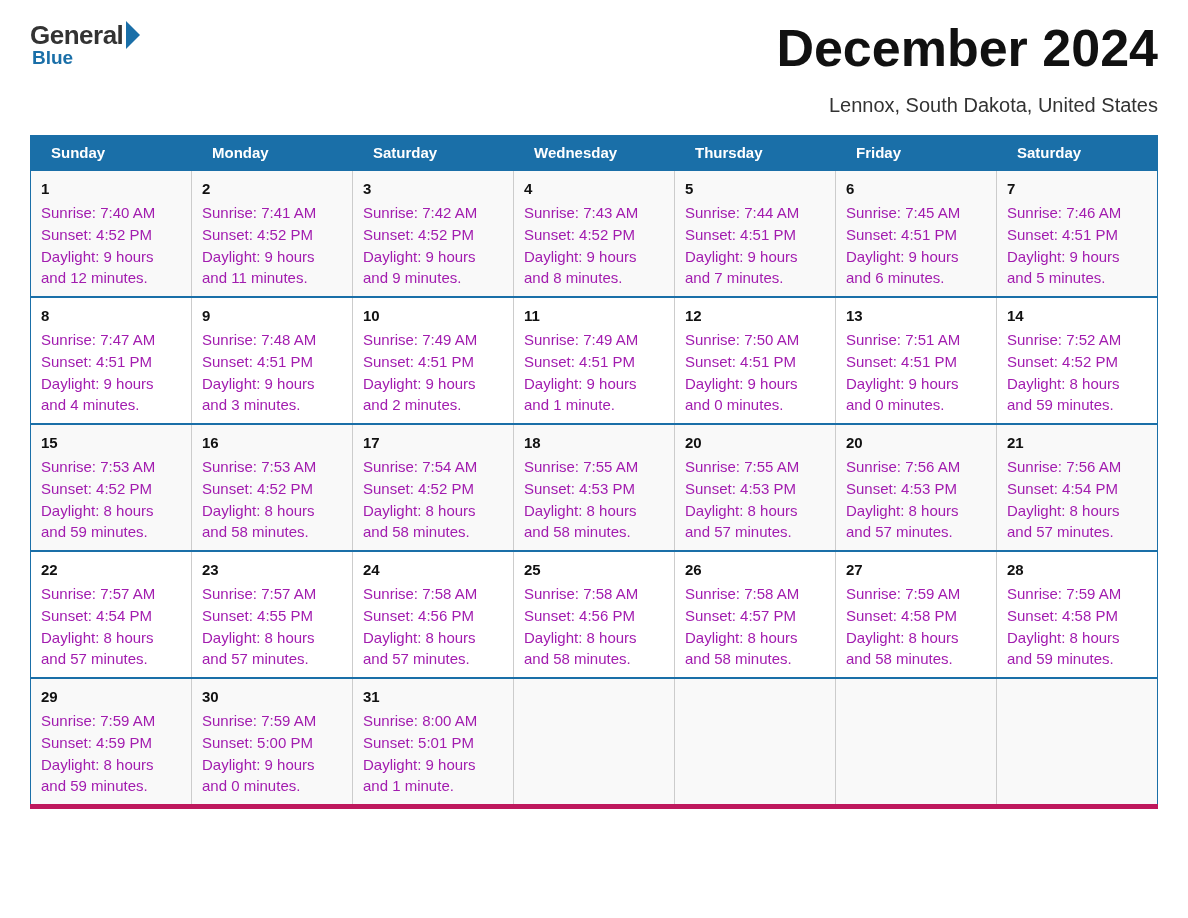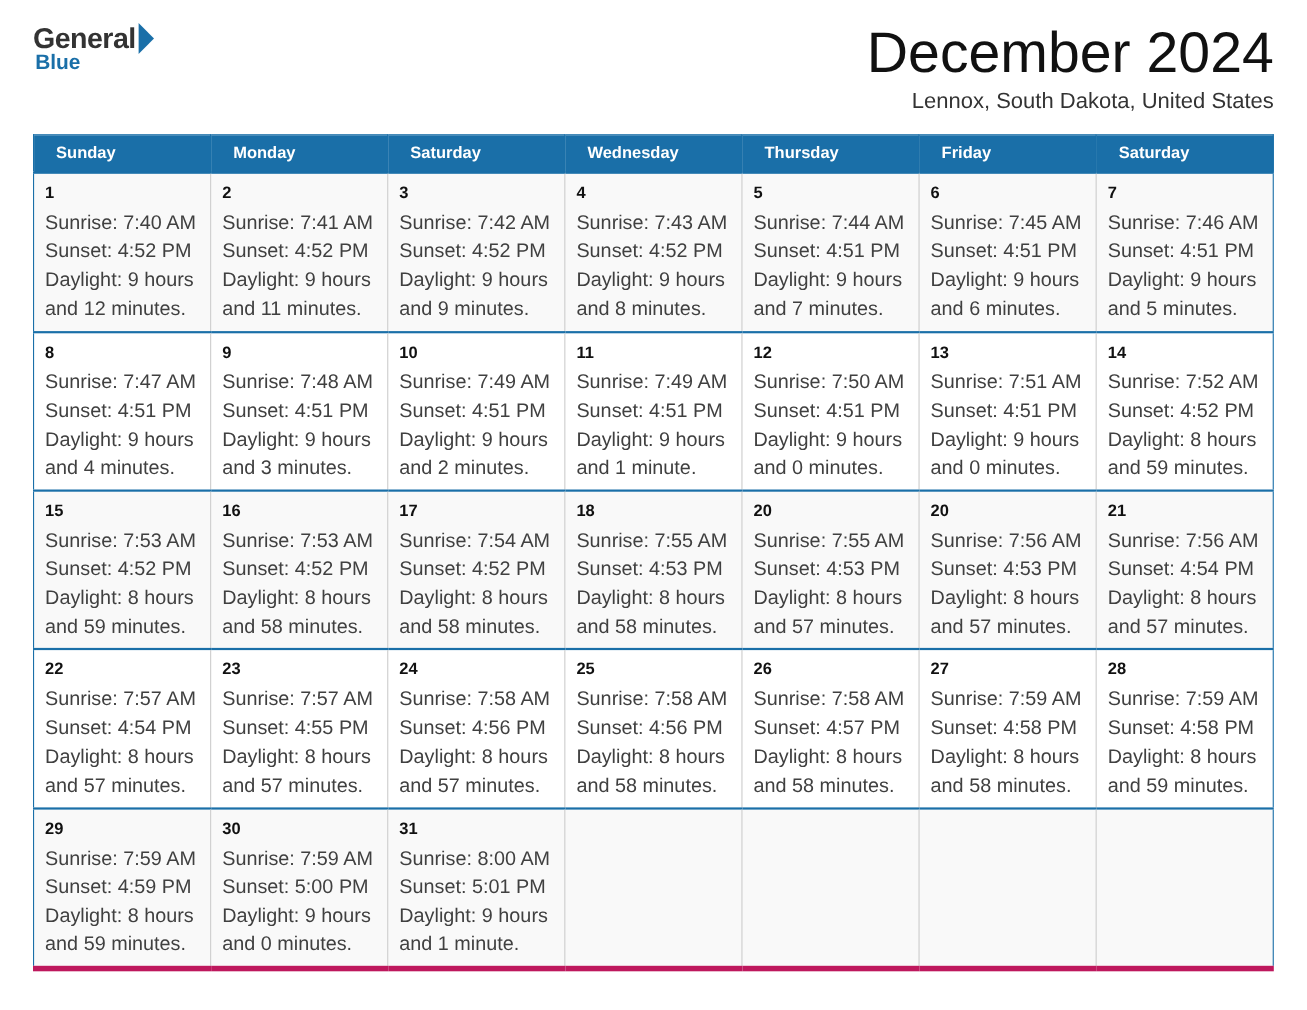--- a/index.html
+++ b/index.html
@@ -46,28 +46,28 @@
       font-weight: bold;
       color: #1a6fa8;
       margin-top: -4px;
       margin-left: 2px;
     }
     .title-block {
       text-align: right;
     }
     .month-title {
       font-size: 52px;
-      font-weight: normal;
+      font-weight: bold;
       color: #111;
       line-height: 1.1;
     }
     .location {
       font-size: 20px;
       color: #333;
-      margin-top: 4px;
+      margin-top: 17px;
     }
     table {
       width: 100%;
       border-collapse: collapse;
       table-layout: fixed;
     }
     thead tr th {
       background-color: #1a6fa8;
       color: #ffffff;
       font-size: 15px;
@@ -89,22 +89,22 @@
       background: #fff;
     }
     .day-number {
       font-size: 15px;
       font-weight: bold;
       color: #111;
       display: block;
       margin-bottom: 3px;
     }
     .day-info {
-      font-size: 18px;
-      color: #404040;
+      font-size: 15px;
+      color: #a21caf;
       line-height: 1.45;
     }
     tbody tr:nth-child(odd) td {
       background-color: #f9f9f9;
     }
     tbody tr:nth-child(even) td {
       background-color: #ffffff;
     }
     tbody tr td:first-child {
       border-left: 1px solid #1a6fa8;

